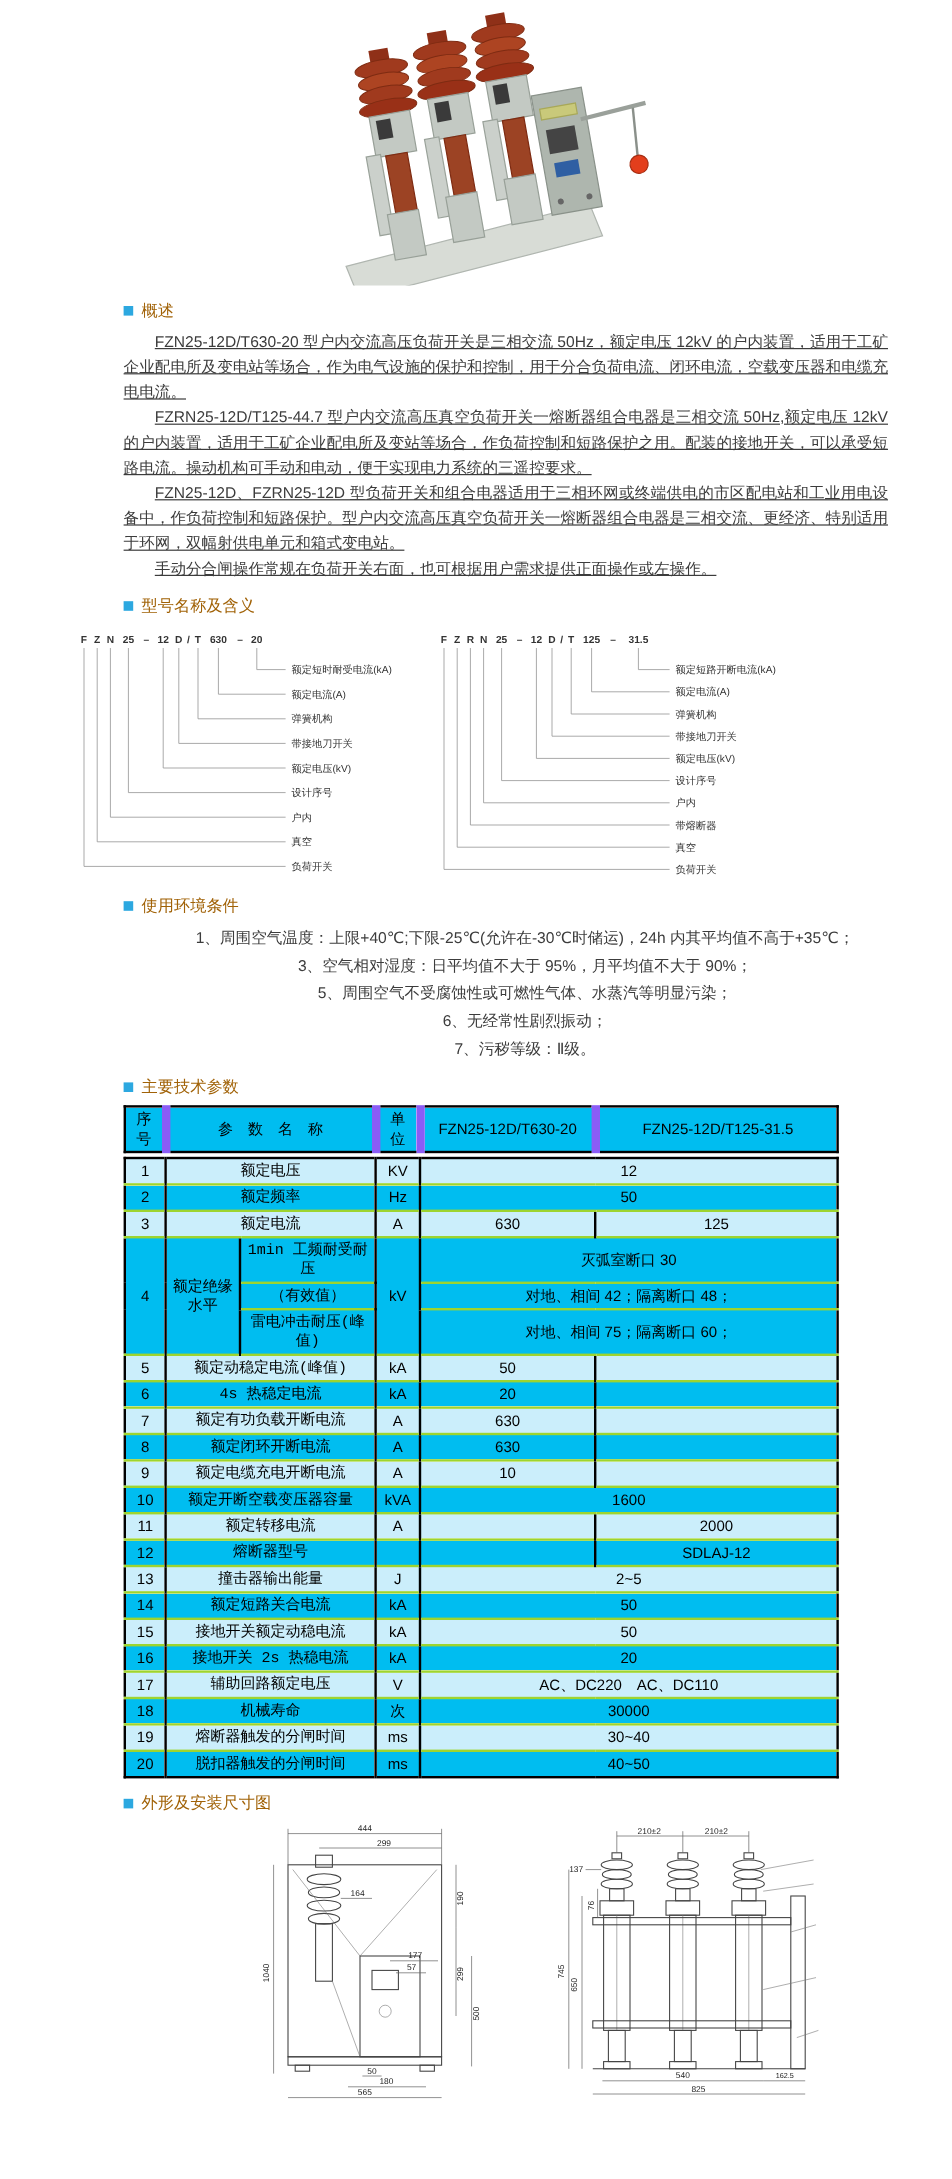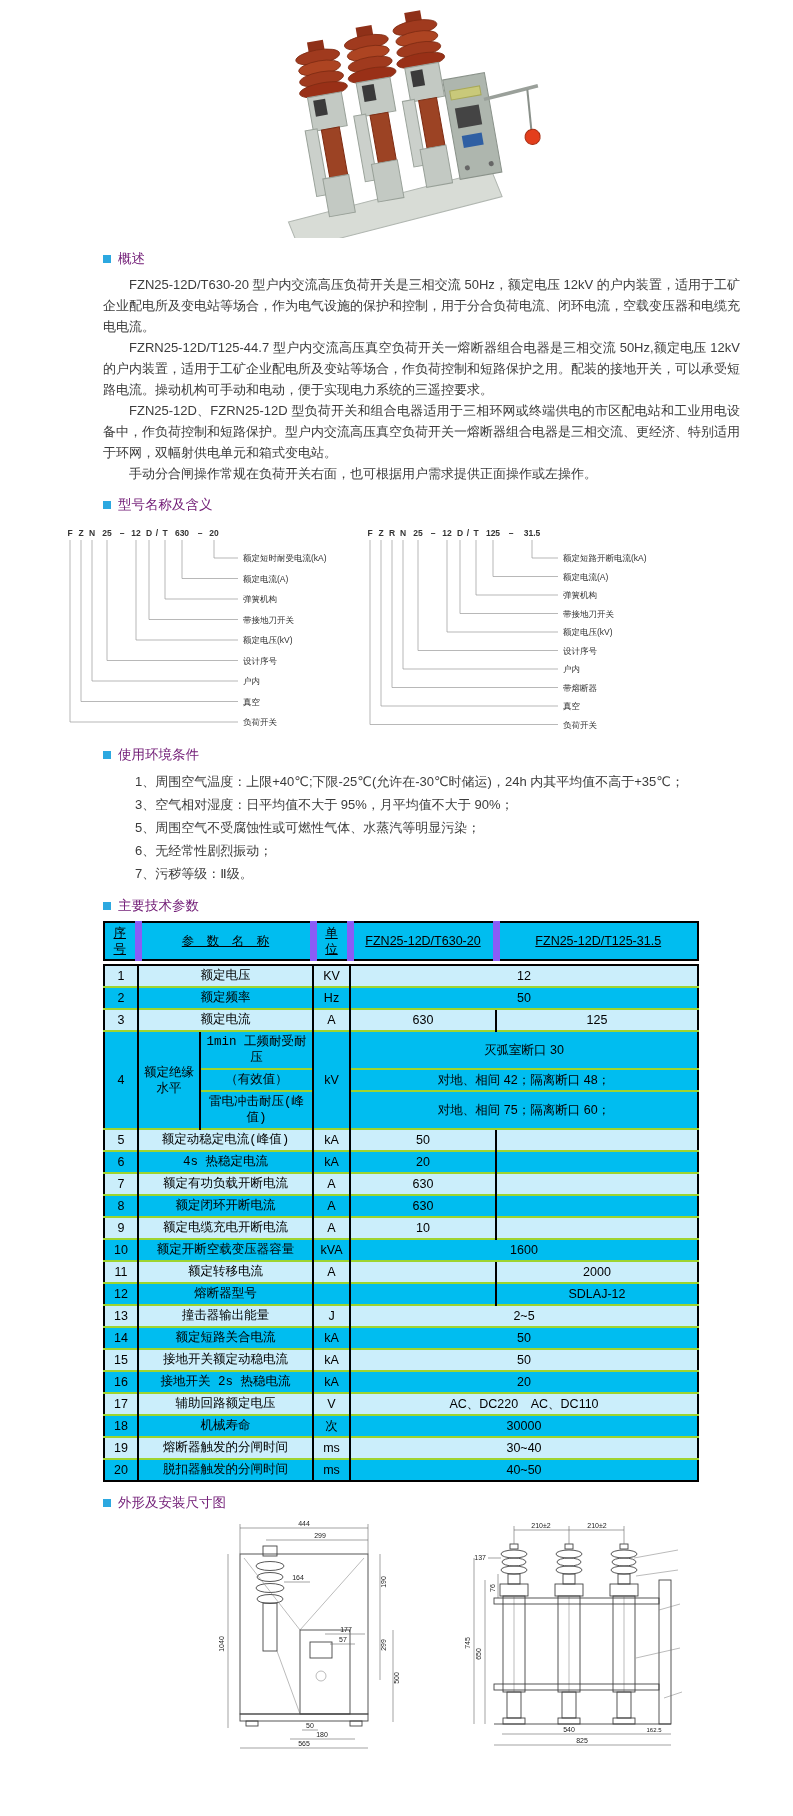--- a/index.html
+++ b/index.html
@@ -1,38 +1,38 @@
 <!DOCTYPE html>
 <html><head>
 <meta charset="utf-8">
 <style>
   html,body{margin:0;padding:0;background:#fff;}
   body{width:793px;font-family:"Liberation Sans","DejaVu Sans",sans-serif;color:#3c3c3c;}
   .page{position:relative;width:793px;min-height:1816px;background:#fff;overflow:hidden;}
 
   .photo-wrap{display:flex;justify-content:center;padding-top:8px;}
 
-  .sec-head{display:flex;align-items:center;gap:7px;color:#701a75;font-size:13.5px;
+  .sec-head{display:flex;align-items:center;gap:7px;color:#a16207;font-size:13.5px;
             margin:12px 53px 6px 103px;}
   .sec-marker{width:8px;height:8px;background:#2ca8e0;flex:0 0 auto;}
 
   .content{margin:0 53px 0 103px;}
-  .para{font-size:13px;line-height:21px;text-align:justify;text-indent:2em;margin:0;}
+  .para{font-size:13px;line-height:21px;text-align:justify;text-indent:2em;margin:0;text-decoration:underline;}
 
   .diagrams{display:flex;margin-left:60px;}
   .diagrams svg{display:block;}
 
-  .env-list{font-size:13px;line-height:23px;padding-left:32px;}
+  .env-list{font-size:13px;line-height:23px;padding-left:32px;text-align:center;}
 
   
   .tbl-wrap{margin-left:103px;width:594px;}
   table.ptab{border-collapse:collapse;table-layout:fixed;width:594px;font-size:12.5px;color:#000;}
   table.ptab td,table.ptab th{padding:2px 3px;text-align:center;font-weight:normal;
      overflow:hidden;line-height:16px;}
-  .t-head{border:2px solid #000;text-decoration:underline;}
+  .t-head{border:2px solid #000;}
   .t-head th{background:#00bdf0;border-left:7px solid #8b5cf6;}
   .t-head th:first-child{border-left:none;}
   .t-body{border:2px solid #000;margin-top:3px;}
   .t-body td{border-left:2px solid #000;border-top:2px solid #9ed42f;}
   .t-body tr:first-child td{border-top:none;}
   .t-body td.first{border-left:none;}
   .row-light td{background:#cbeefb;}
   .row-dark td{background:#00bdf0;}
   td.c-name,td.c-sub{text-align:left;padding-left:9px;font-family:Liberation Mono, monospace;}
 

